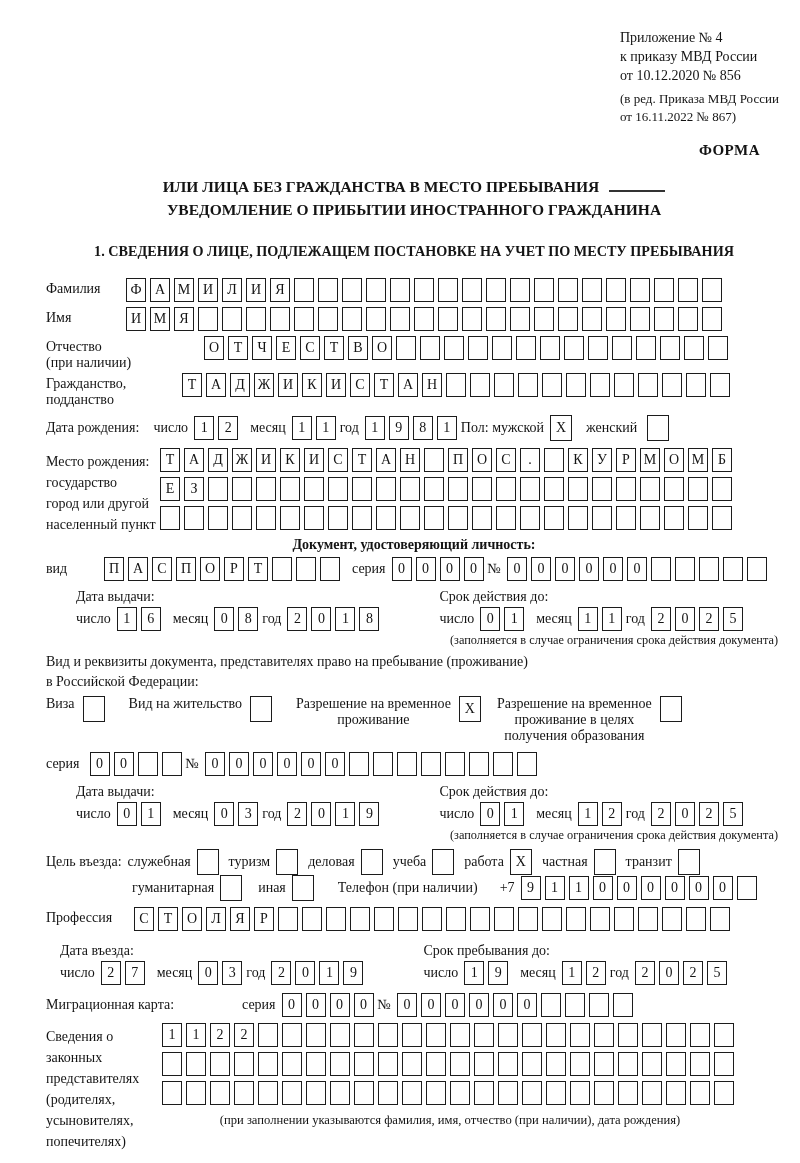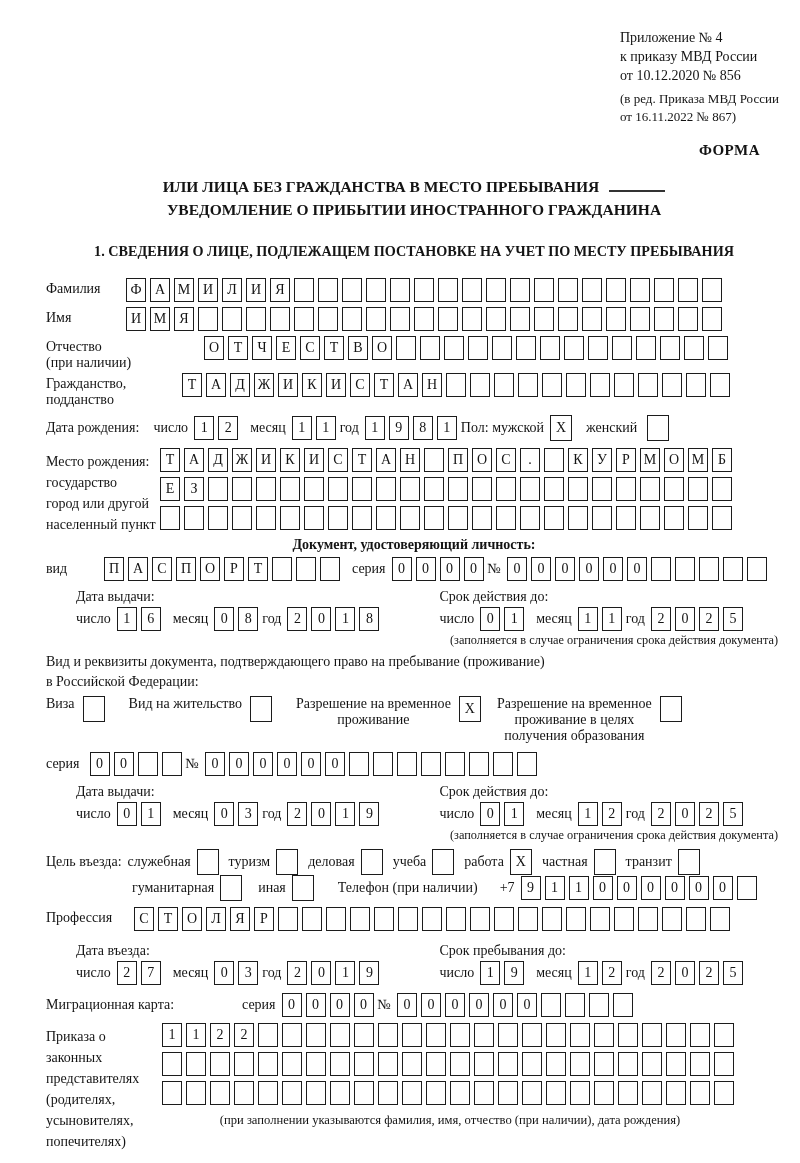--- a/index.html
+++ b/index.html
@@ -373,21 +373,21 @@
             <span class="cell">2</span>
             <span class="cell">0</span>
             <span class="cell">2</span>
             <span class="cell">5</span>
           </span>
       </div>
     </div>
   </div>
   <div class="note">(заполняется в случае ограничения срока действия документа)</div>
 
-  <div style="margin-bottom:4px">Вид и реквизиты документа, подтверждающего право на пребывание (проживание)</div>
+  <div style="margin-bottom:4px">Вид и реквизиты документа, представителях право на пребывание (проживание)</div>
   <div style="margin-bottom:6px">в Российской Федерации:</div>
 
   <div class="inl" style="align-items:flex-start;margin-bottom:8px">
     <span class="opt">
       <span class="optlab">Виза</span>
       <span class="cbox"></span>
     </span>
     <span class="gap24"></span>
     <span class="opt">
       <span class="optlab">Вид на жительство</span>
@@ -556,21 +556,21 @@
         <span class="cell"></span>
         <span class="cell"></span>
         <span class="cell"></span>
         <span class="cell"></span>
         <span class="cell"></span>
         <span class="cell"></span>
       </div>
   </div>
 
   <div class="dgroups" style="margin-top:6px">
-    <div class="dg" style="margin-left:30px">
+    <div class="dg" style="margin-left:14px">
       <div class="dg-head">Дата въезда:</div>
       <div class="inl">
         <span class="lab">число</span>
         <span class="cells">
             <span class="cell">2</span>
             <span class="cell">7</span>
           </span>
         <span class="lab" style="padding-left:8px">месяц</span>
         <span class="cells">
             <span class="cell">0</span>
@@ -627,21 +627,21 @@
         <span class="cell">0</span>
         <span class="cell">0</span>
         <span class="cell"></span>
         <span class="cell"></span>
         <span class="cell"></span>
         <span class="cell"></span>
       </span>
   </div>
 
   <div class="frow" style="margin-bottom:0">
-    <div class="flabel ml" style="width:116px;line-height:21px">Приказа о
+    <div class="flabel ml" style="width:116px;line-height:21px">Сведения о
 законных
 представителях
 (родителях,
 усыновителях,
 попечителях)</div>
     <div class="cells-col">
       <div class="cells">
           <span class="cell">1</span>
           <span class="cell">1</span>
           <span class="cell">2</span>

